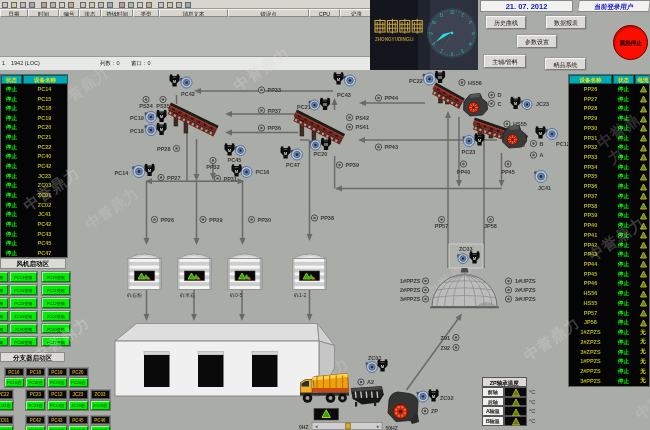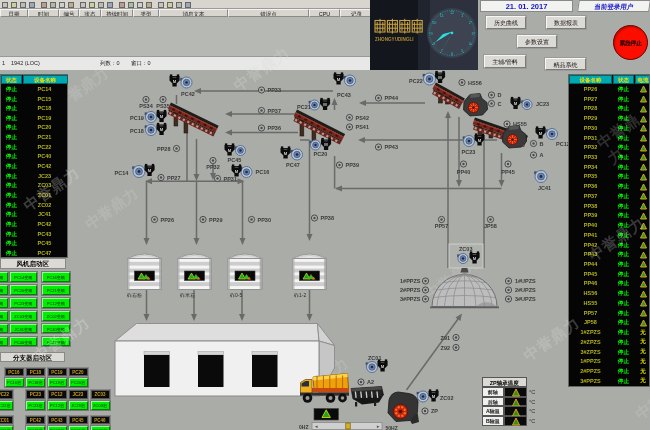--- a/index.html
+++ b/index.html
@@ -769,21 +769,21 @@
         <line x1="70.4" y1="12.9" x2="71.0" y2="14.0" stroke="#17b8bc" stroke-width="1.0"></line>
         <line x1="72.6" y1="11.8" x2="73.1" y2="13.0" stroke="#17b8bc" stroke-width="0.45"></line>
         <line x1="74.8" y1="10.9" x2="75.2" y2="12.2" stroke="#17b8bc" stroke-width="0.45"></line>
         <line x1="77.2" y1="10.3" x2="77.4" y2="11.6" stroke="#17b8bc" stroke-width="0.45"></line>
         <line x1="79.6" y1="9.9" x2="79.7" y2="11.2" stroke="#17b8bc" stroke-width="0.45"></line>
         <polygon points="83,31.5 65,42.5 73,34" fill="#2adede"></polygon>
         <polygon points="82.5,32 72.5,50 76.5,42.5" fill="#2adede"></polygon>
         <circle cx="82" cy="33" r="1.3" fill="#2adede"></circle>
       </svg>
     </div>
-    <div style="position:absolute;left:480px;top:0;width:93px;height:11.5px;background:#f2f2f0;border:1px solid #888;font-size:7.5px;font-weight:bold;color:#1414c8;text-align:center;line-height:11px">21. 01. 2017</div>
+    <div style="position:absolute;left:480px;top:0;width:93px;height:11.5px;background:#f2f2f0;border:1px solid #888;font-size:7.5px;font-weight:bold;color:#1414c8;text-align:center;line-height:11px">21. 07. 2012</div>
     <div style="position:absolute;left:578px;top:0;width:72px;height:11.5px;background:#f2f2f0;border:1px solid #888;font-size:6.5px;font-weight:bold;color:#1414c8;text-align:center;line-height:11px;transform:skewX(-8deg)">当前登录用户</div>
     <div style="position:absolute;background:#dcdad4;border:1px solid;border-color:#f6f6f6 #7a7a7a #7a7a7a #f6f6f6;box-shadow:0 0 0 1px #9a9a9a;font-size:6px;color:#111;text-align:center;left:486px;top:16px;width:40px;height:12.5px;line-height:12.5px">历史曲线</div>
     <div style="position:absolute;background:#dcdad4;border:1px solid;border-color:#f6f6f6 #7a7a7a #7a7a7a #f6f6f6;box-shadow:0 0 0 1px #9a9a9a;font-size:6px;color:#111;text-align:center;left:546px;top:16px;width:40px;height:12.5px;line-height:12.5px">数据报表</div>
     <div style="position:absolute;background:#dcdad4;border:1px solid;border-color:#f6f6f6 #7a7a7a #7a7a7a #f6f6f6;box-shadow:0 0 0 1px #9a9a9a;font-size:6px;color:#111;text-align:center;left:517px;top:35px;width:40px;height:13px;line-height:13px">参数设置</div>
     <div style="position:absolute;background:#dcdad4;border:1px solid;border-color:#f6f6f6 #7a7a7a #7a7a7a #f6f6f6;box-shadow:0 0 0 1px #9a9a9a;font-size:6px;color:#111;text-align:center;left:484px;top:55px;width:42px;height:12.5px;line-height:12.5px">主辅/管料</div>
     <div style="position:absolute;background:#dcdad4;border:1px solid;border-color:#f6f6f6 #7a7a7a #7a7a7a #f6f6f6;box-shadow:0 0 0 1px #9a9a9a;font-size:6px;color:#111;text-align:center;left:545px;top:57.5px;width:41px;height:12px;line-height:12px">精品系统</div>
     <div style="position:absolute;left:613px;top:25px;width:35px;height:35px;background:#fb0e00;border-radius:50%;border:1px solid #6a0000;box-shadow:inset 1px 1.5px 1.5px rgba(90,0,0,0.35);font-size:6px;font-weight:bold;color:#1c0000;text-align:center;line-height:34px;letter-spacing:-0.5px">紧急停止</div>
     <div style="position:absolute;left:0;top:74px;width:67.5px;height:183.5px;background:#050505;border:1px solid #666">
       <div style="position:absolute;left:0;top:0;width:67px;height:9px">
         <span style="position:absolute;left:0;top:0;width:20.5px;height:8.5px;background:#00a8b4;border:0.5px solid #066;color:#f0e000;font-size:5.5px;font-weight:bold;text-align:center;line-height:8.5px">状态</span>

